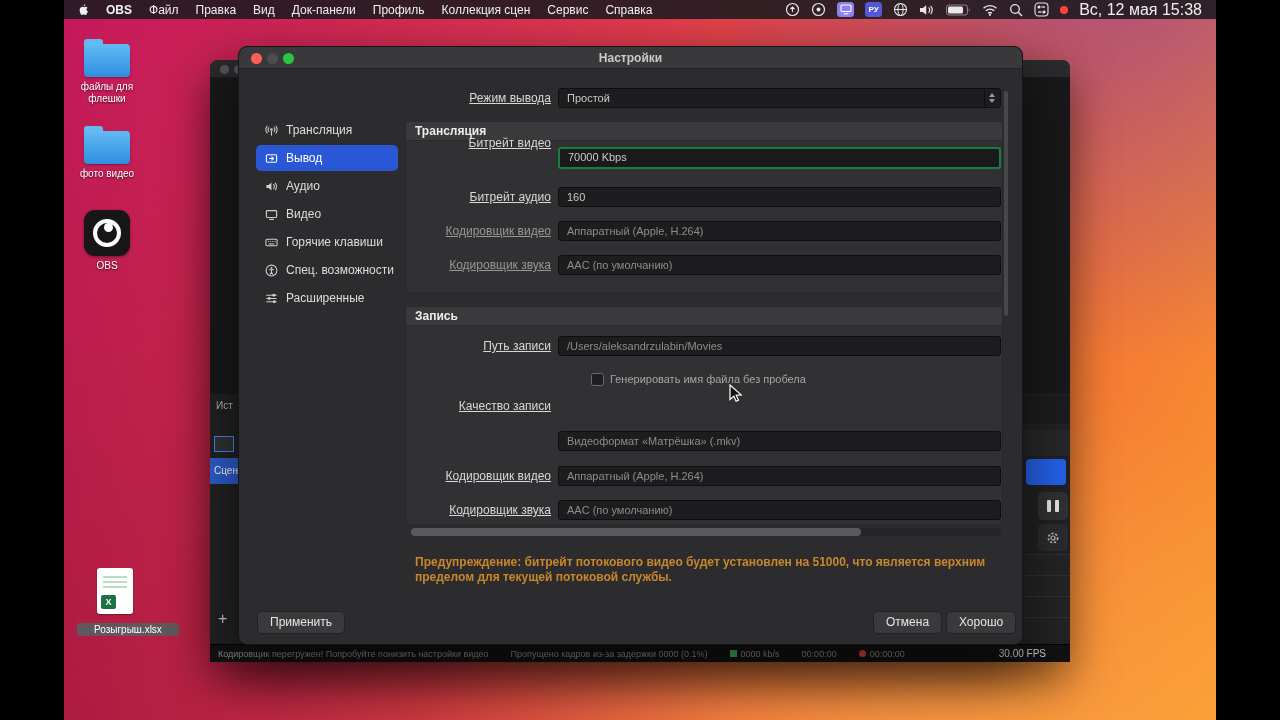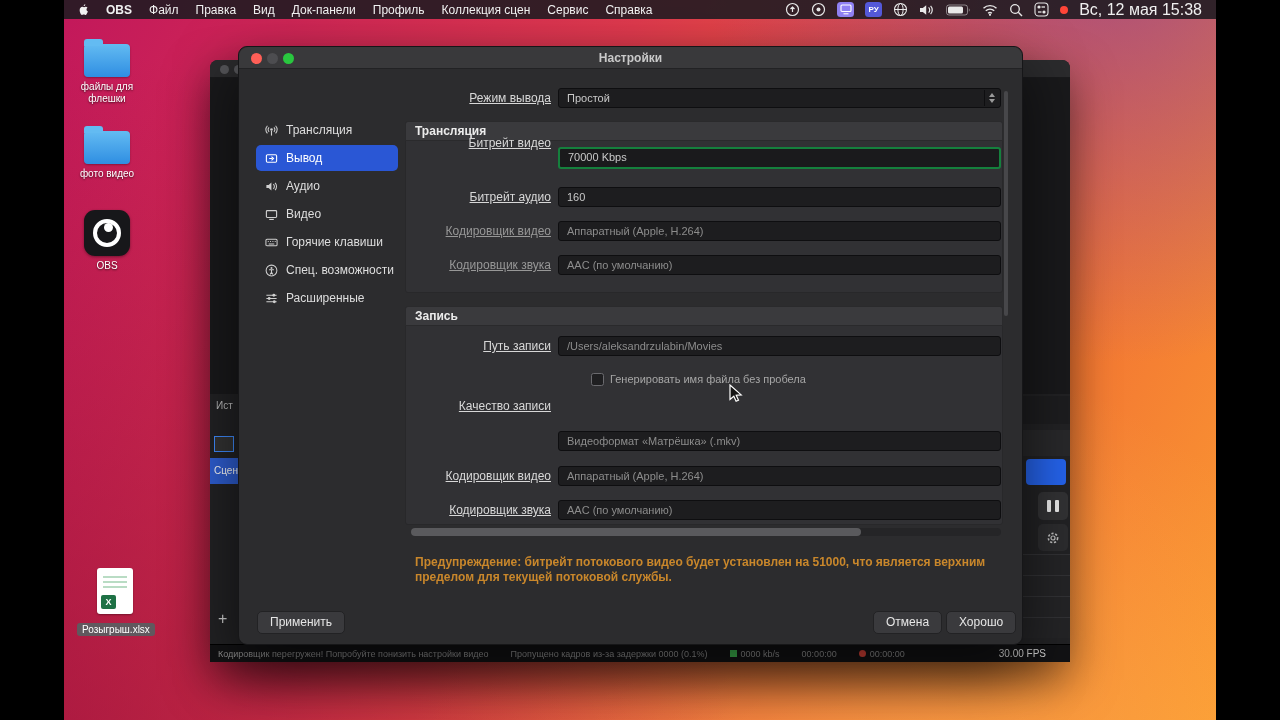--- a/index.html
+++ b/index.html
@@ -46,21 +46,21 @@
     border:4px solid #fff; border-radius:50%; }
   .obsicon .blade { position:absolute; left:20px; top:13px; width:9px; height:9px;
     border-radius:50%; background:#fff; }
   .xlsx { width:36px; height:46px; margin:0 auto; background:#fff; border-radius:3px;
     position:relative; box-shadow:0 1px 2px rgba(0,0,0,.35); }
   .xlsx .line { position:absolute; left:6px; right:6px; height:2px; background:#b9dcc4; }
   .xlsx .xbox { position:absolute; left:4px; bottom:5px; width:15px; height:14px;
     background:#1e7145; color:#fff; font-size:9px; font-weight:bold;
     display:flex; align-items:center; justify-content:center; border-radius:2px; }
   .label-pill { display:inline-block; background:rgba(92,92,96,.95); border-radius:3px;
-    padding:1px 5px; font-size:10px; color:#fff; }
+    padding:1px 17px; font-size:10px; color:#fff; }
 
   
   .obswin { left:210px; top:60px; width:860px; height:602px; z-index:10;
     background:#232325; border-radius:8px 8px 0 0; box-shadow:0 18px 45px rgba(0,0,0,.5); }
   .obswin .titlebar { position:absolute; left:0; top:0; width:100%; height:18px;
     background:#2b2b2d; border-radius:8px 8px 0 0; border-bottom:1px solid #1a1a1c; }
   .dotgray { position:absolute; top:5px; width:9px; height:9px; border-radius:50%; background:#56565a; }
   .obswin .canvas { position:absolute; left:0; top:18px; width:100%; height:316px; background:#19191b; }
   .obswin .docks { position:absolute; left:0; top:334px; width:100%; height:250px; background:#222224; }
   .minitext { font-size:10px; color:#bdbdbd; }

